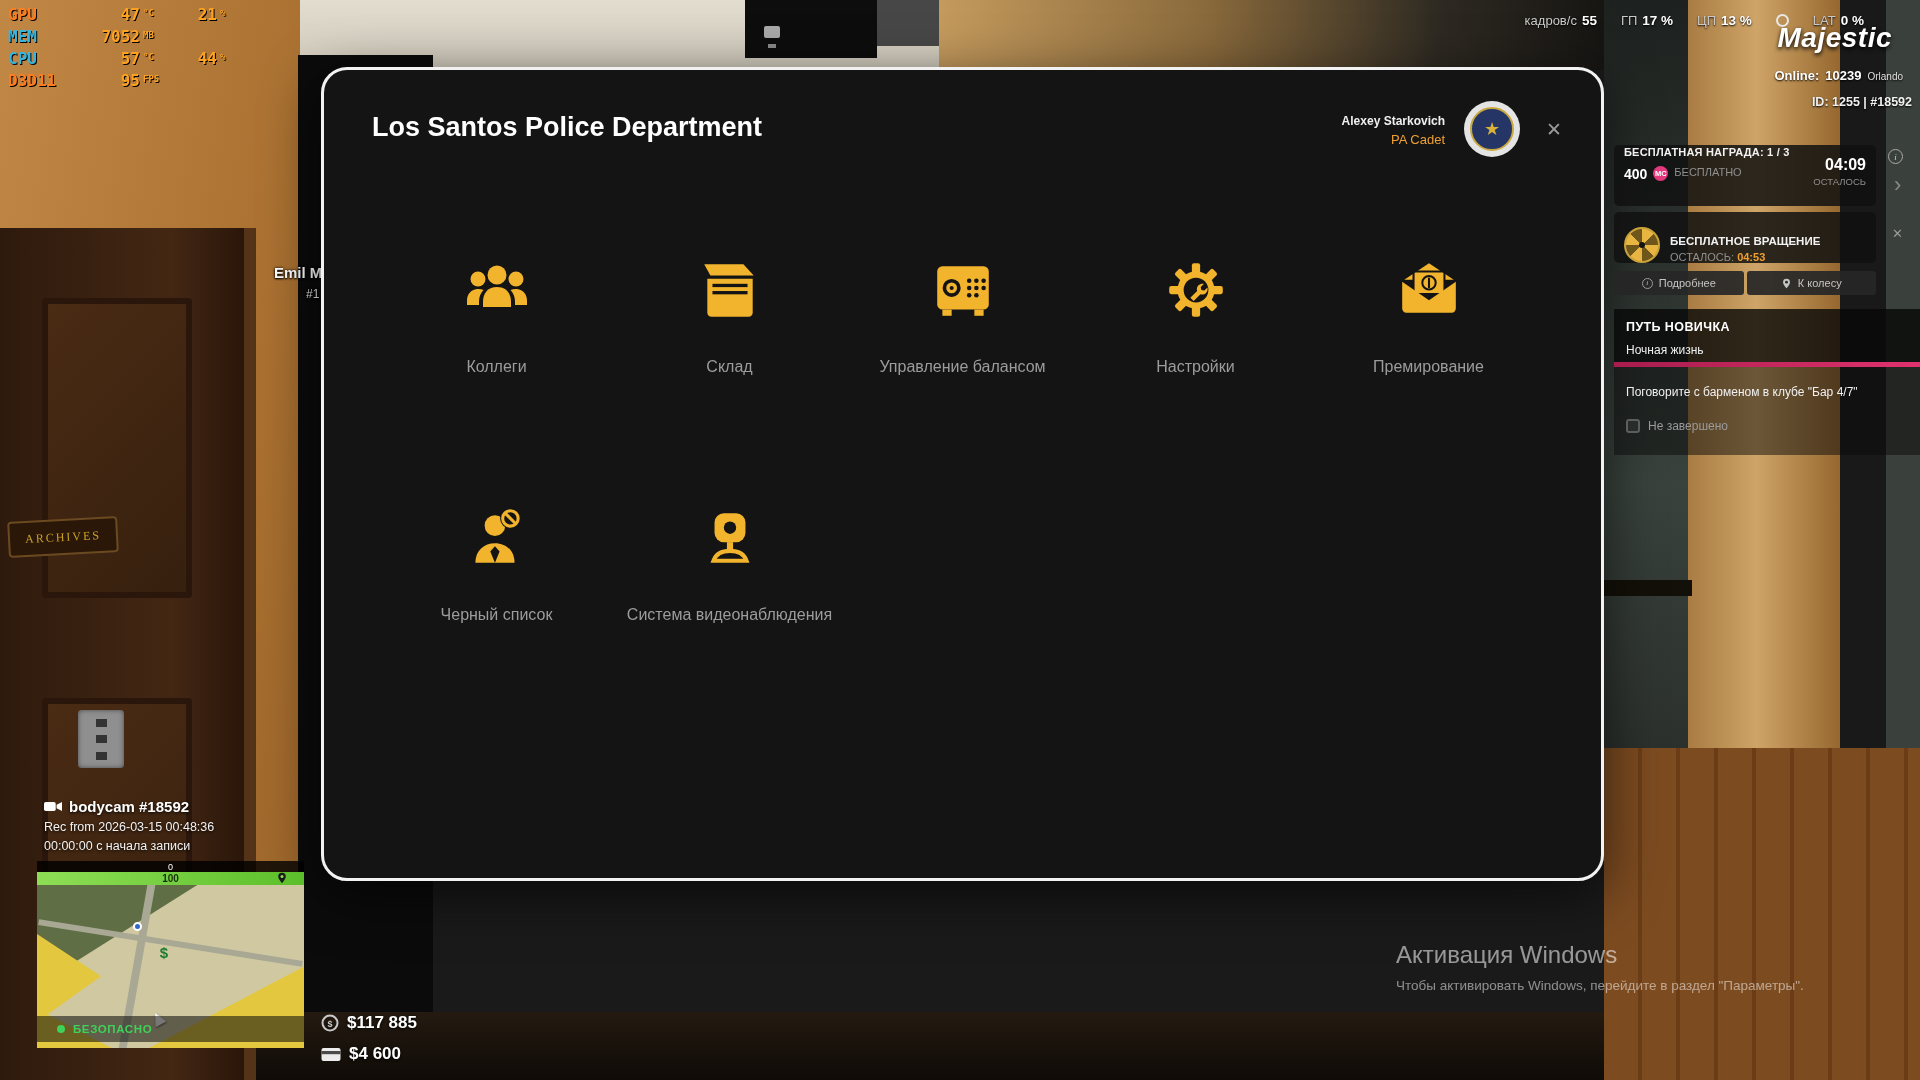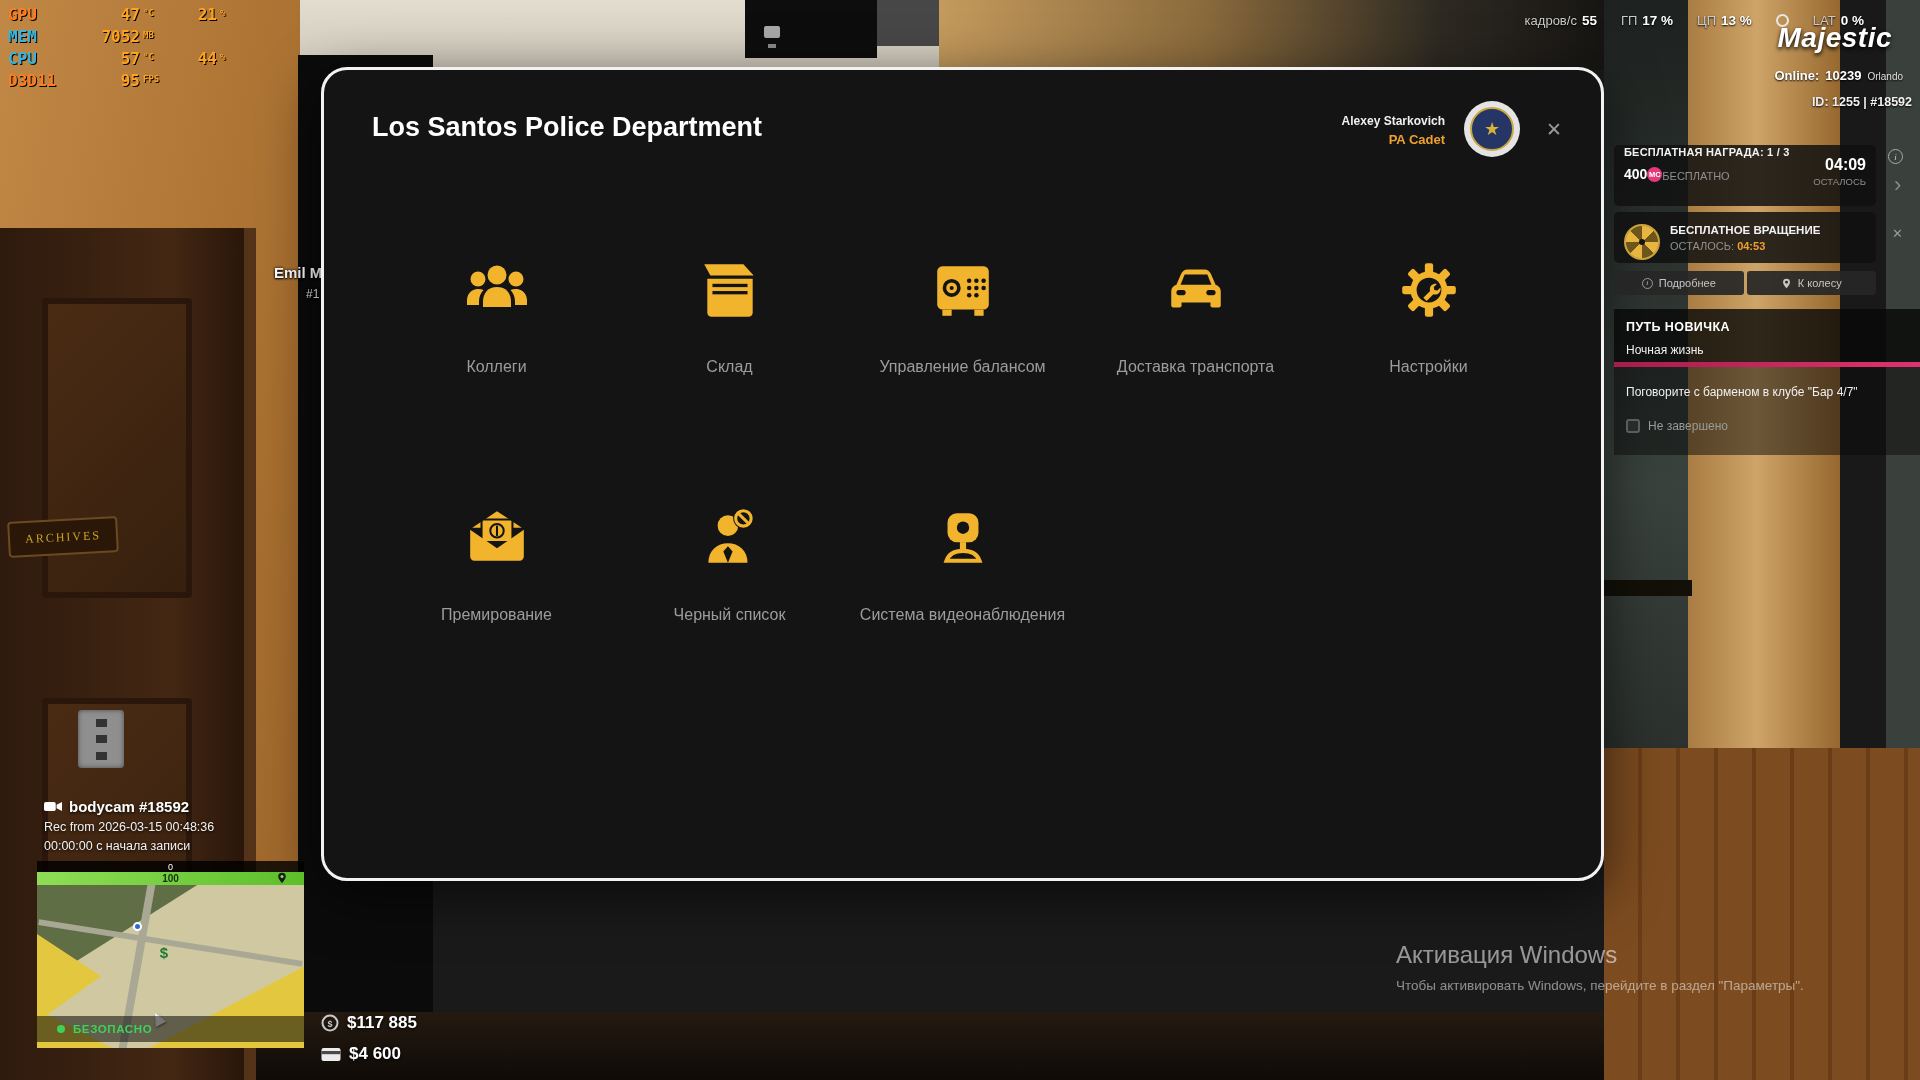--- a/index.html
+++ b/index.html
@@ -52,31 +52,31 @@
   .logo{position:absolute;top:22px;right:28px;z-index:35;font-size:28px;font-weight:700;font-style:italic;color:#fff;letter-spacing:.5px;text-shadow:0 2px 4px #000}
   .sb-online{position:absolute;top:68px;right:17px;z-index:35;display:flex;align-items:baseline;gap:6px;text-shadow:0 1px 2px #000}
   .sbo-label,.sbo-val{font-size:13px;font-weight:700;color:#fff}
   .sbo-server{font-size:10px;color:#e0e0e0}
   .sb-id{position:absolute;top:95px;right:8px;z-index:35;font-size:12.5px;font-weight:700;color:#f0f0f0;text-shadow:0 1px 2px #000}
 
   
   .card{position:absolute;background:rgba(16,16,16,.85);border-radius:5px;z-index:35}
   .reward{left:1614px;top:145px;width:262px;height:61px;padding:1px 10px}
   .rw-title{font-size:11px;font-weight:700;color:#f2f2f2;letter-spacing:.2px}
-  .rw-row{display:flex;align-items:flex-end;margin-top:8px;}
+  .rw-row{display:flex;align-items:flex-start;margin-top:8px;gap:6px}
   .rw-amount{font-size:14px;font-weight:700;color:#fff}
   .rw-badge{background:#e5397d;color:#fff;font-size:7.5px;font-weight:700;border-radius:50%;width:15px;height:15px;display:flex;align-items:center;justify-content:center}
   .rw-free{font-size:11px;color:#8f8f8f}
   .rw-time{position:absolute;right:10px;top:11px;text-align:right}
   .rw-time-val{font-size:16px;font-weight:700;color:#fff}
   .rw-time-label{font-size:9.5px;color:#8f8f8f;margin-top:2px}
   .strip-info{position:absolute;left:1888px;top:149px;z-index:36;width:15px;height:15px;border:1.5px solid #aaa;border-radius:50%;color:#ccc;font-size:9px;display:flex;align-items:center;justify-content:center;font-family:"Liberation Serif",serif;font-style:italic;cursor:pointer}
   .strip-chevron{position:absolute;left:1894px;top:172px;z-index:36;font-size:22px;color:#8a8a8a;cursor:pointer}
   .strip-close{position:absolute;left:1892px;top:226px;z-index:36;font-size:13px;color:#9a9a9a;cursor:pointer}
-  .spin{left:1614px;top:212px;width:262px;height:51px;display:flex;align-items:flex-start;padding:12px 10px;gap:10px}
+  .spin{left:1614px;top:212px;width:262px;height:51px;display:flex;align-items:flex-end;padding:0 10px;gap:10px}
   .wheel{width:36px;height:36px;border-radius:50%;flex-shrink:0;position:relative;border:2px solid #caa23c;background:conic-gradient(#e8b541 0 45deg,#6e5519 45deg 90deg,#e8b541 90deg 135deg,#6e5519 135deg 180deg,#e8b541 180deg 225deg,#6e5519 225deg 270deg,#e8b541 270deg 315deg,#6e5519 315deg 360deg)}
   .wheel::after{content:"";position:absolute;inset:13px;background:#131313;border-radius:50%}
   .spin-title{font-size:11.5px;font-weight:700;color:#f2f2f2}
   .spin-remaining{margin-top:4px;font-size:11px}
   .grey{color:#8f8f8f}
   .orange{color:#f0a030;font-weight:700}
   .spin-buttons{position:absolute;left:1614px;top:271px;width:262px;height:24px;display:flex;gap:3px;z-index:35}
   .spin-btn{flex:1;background:rgba(38,38,38,.92);border-radius:3px;display:flex;align-items:center;justify-content:center;gap:6px;font-size:11px;color:#c5c5c5;cursor:pointer}
   .btn-info-icon{width:11px;height:11px;border:1px solid #9a9a9a;border-radius:50%;font-size:7px;display:flex;align-items:center;justify-content:center;font-style:italic;font-family:"Liberation Serif",serif}
   .newbie{position:absolute;left:1614px;top:309px;width:306px;height:58px;background:rgba(8,8,8,.8);z-index:35}
@@ -87,21 +87,21 @@
   .task-text{position:absolute;left:12px;top:18px;font-size:12px;color:#f0f0f0}
   .task-check{position:absolute;left:12px;top:52px;display:flex;align-items:center;gap:8px}
   .checkbox{width:14px;height:14px;border:2px solid #5d5d5d;border-radius:3px;background:rgba(255,255,255,.05);cursor:pointer}
   .task-check-label{font-size:12px;color:#9a9a9a}
 
   
   .dialog{position:absolute;left:321px;top:67px;width:1283px;height:814px;background:#141414;border:3px solid #f2f2f2;border-radius:26px;box-shadow:0 14px 55px rgba(0,0,0,.6);z-index:20}
   .dlg-title{position:absolute;left:48px;top:42px;font-size:27px;font-weight:700;color:#fff}
   .dlg-user{position:absolute;right:156px;top:44px;text-align:right}
   .dlg-user-name{font-size:12px;font-weight:600;color:#f0f0f0}
-  .dlg-user-rank{font-size:13px;font-weight:700;color:#f0a030;margin-top:4px}
+  .dlg-user-rank{font-size:13px;font-weight:400;color:#f0a030;margin-top:4px}
   .dlg-badge{position:absolute;left:1140px;top:31px;width:56px;height:56px;border-radius:50%;background:#e4e4e4;display:flex;align-items:center;justify-content:center}
   .dlg-badge-inner{width:44px;height:44px;border-radius:50%;background:#253566;border:2px solid #c9a93f;display:flex;align-items:center;justify-content:center;color:#d9b23a;font-size:18px}
   .dlg-close{position:absolute;left:1222px;top:48px;font-size:19px;color:#999;cursor:pointer}
   .dlg-grid{position:absolute;left:56px;top:186px;width:1165px;display:grid;grid-template-columns:repeat(5,233px);row-gap:128px}
   .mi{display:flex;flex-direction:column;align-items:center;cursor:pointer}
   .mi-icon{height:68px;display:flex;align-items:center;justify-content:center;color:#f2b42d}
   .mi-icon svg{width:66px;height:66px}
   .mi-icon svg.wide{width:72px}
   .mi-label{margin-top:34px;font-size:16px;color:#9c9c9c}
 
@@ -325,31 +325,20 @@
               <circle cx="45" cy="30" r="2.2"></circle>
               <circle cx="52" cy="30" r="2.2"></circle>
             <circle cx="38" cy="37" r="2.2"></circle>
               <circle cx="45" cy="37" r="2.2"></circle>
           </g>
         </svg>
       </span>
       <span class="mi-label">Управление балансом</span>
     </div>
 
-    <div class="mi">
-      <span class="mi-icon">
-        <svg viewBox="0 0 64 64" fill="currentColor">
-          <path d="M13 27l4.5-10.5C18.6 14 20.8 12 24 12h16c3.2 0 5.4 2 6.5 4.5L51 27c3 .8 5 3.2 5 6.5V47a2 2 0 0 1-2 2h-6a2 2 0 0 1-2-2v-3H18v3a2 2 0 0 1-2 2h-6a2 2 0 0 1-2-2V33.5c0-3.3 2-5.7 5-6.5z"></path>
-          <path fill="#141414" d="M21 17h22l4 10H17z"></path>
-          <rect x="13" y="32" width="9" height="5" rx="2.5" fill="#141414"></rect>
-          <rect x="42" y="32" width="9" height="5" rx="2.5" fill="#141414"></rect>
-        </svg>
-      </span>
-      <span class="mi-label">Доставка транспорта</span>
-    </div>
 
     <div class="mi">
       <span class="mi-icon">
         <svg viewBox="0 0 64 64">
           <g fill="currentColor">
             <rect x="28" y="6" width="8" height="12" rx="2"></rect>
               <rect x="28" y="46" width="8" height="12" rx="2"></rect>
             <rect x="6" y="28" width="12" height="8" rx="2"></rect>
               <rect x="46" y="28" width="12" height="8" rx="2"></rect>
             <rect x="28" y="6" width="8" height="12" rx="2" transform="rotate(45 32 32)"></rect>

